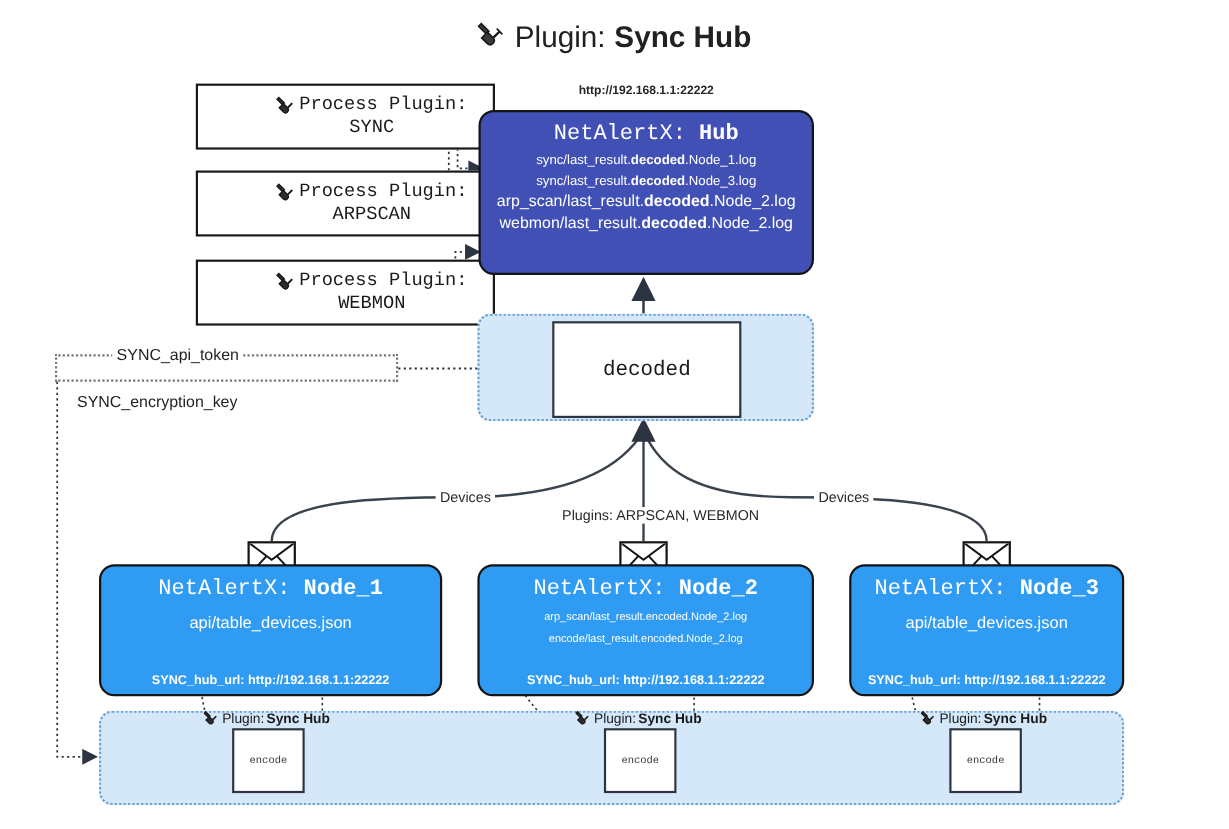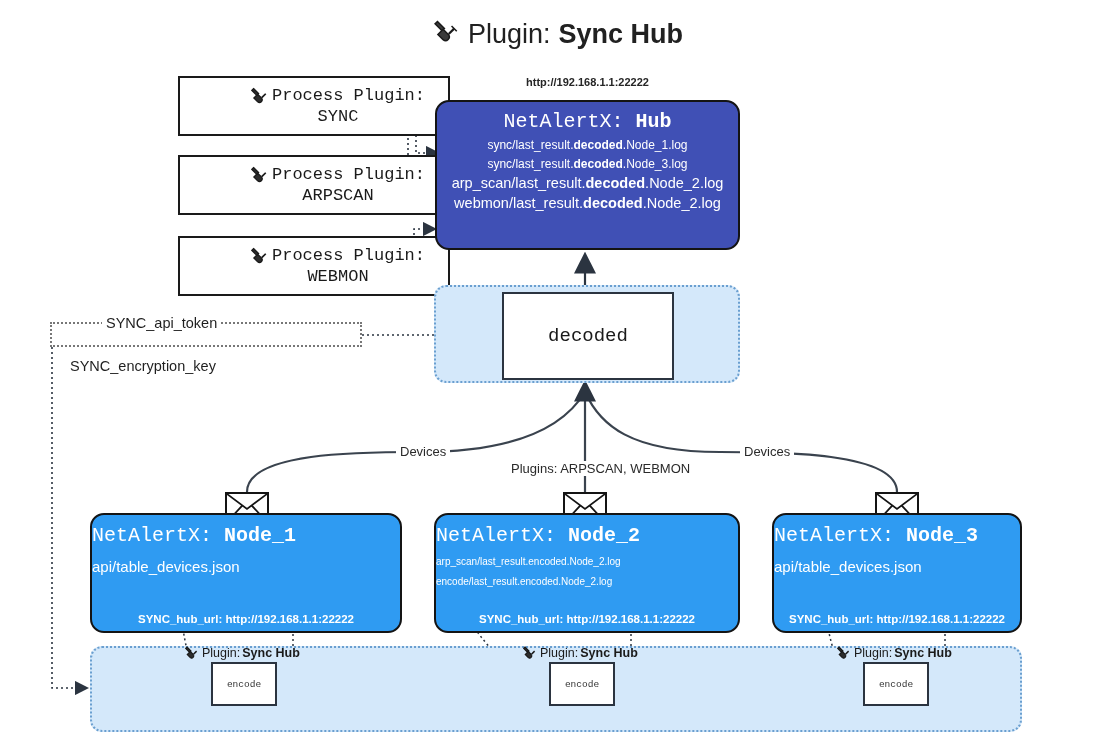--- a/index.html
+++ b/index.html
@@ -82,21 +82,21 @@
     border:2px dotted #777;box-sizing:border-box;
   }
   #tok1{left:102px;top:315px;font-size:14.5px;background:#fff;padding:0 4px;color:#1f1f1f;}
   #tok2{left:66px;top:358px;font-size:14.5px;background:#fff;padding:0 4px;color:#1f1f1f;}
 
   
   .node{
     position:absolute;height:120px;
     background:#2f9bf2;border:2px solid #141414;border-radius:14px;
     box-sizing:border-box;
-    display:flex;flex-direction:column;align-items:flex-start;
+    display:flex;flex-direction:column;align-items:center;
   }
   .node .n-title{
     font-family:"Liberation Mono", monospace;color:#ffffff;
     font-size:20px;margin-top:9px;
   }
   .node .n-title b{font-weight:700;}
   .node .n-line{color:#ffffff;font-size:15px;margin-top:11px;white-space:nowrap;}
   .node .n-foot{
     position:absolute;bottom:6px;left:0;width:100%;text-align:center;
     color:#ffffff;font-size:11.5px;font-weight:700;white-space:nowrap;
@@ -113,21 +113,21 @@
   }
   .envelope svg{display:block;width:100%;height:100%;}
 
   
   #band{
     position:absolute;left:90px;top:646px;width:932px;height:86px;
     background:#d4e8fa;border:2px dotted #6a9fd0;border-radius:12px;
     box-sizing:border-box;
   }
   .encode{
-    position:absolute;width:66px;height:44px;background:#ffffff;
+    position:absolute;width:66px;height:59px;background:#ffffff;
     border:2px solid #2b3440;box-sizing:border-box;
     display:flex;align-items:center;justify-content:center;
     font-family:"Liberation Mono", monospace;font-size:9.5px;color:#333;text-align:right;
   }
   .plugtag{
     position:absolute;font-size:12.5px;color:#1a1a1a;white-space:nowrap;
     display:flex;align-items:center;gap:2px;
   }
   .plugtag b{font-weight:700;}
 

